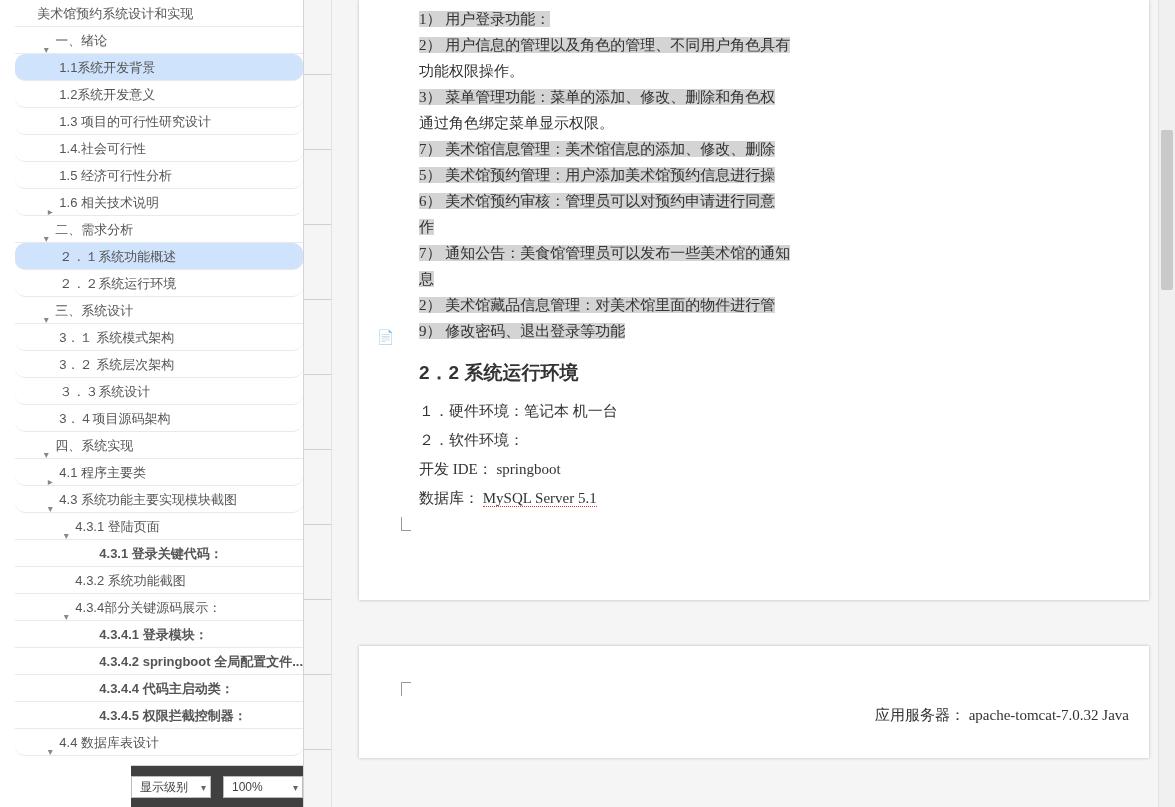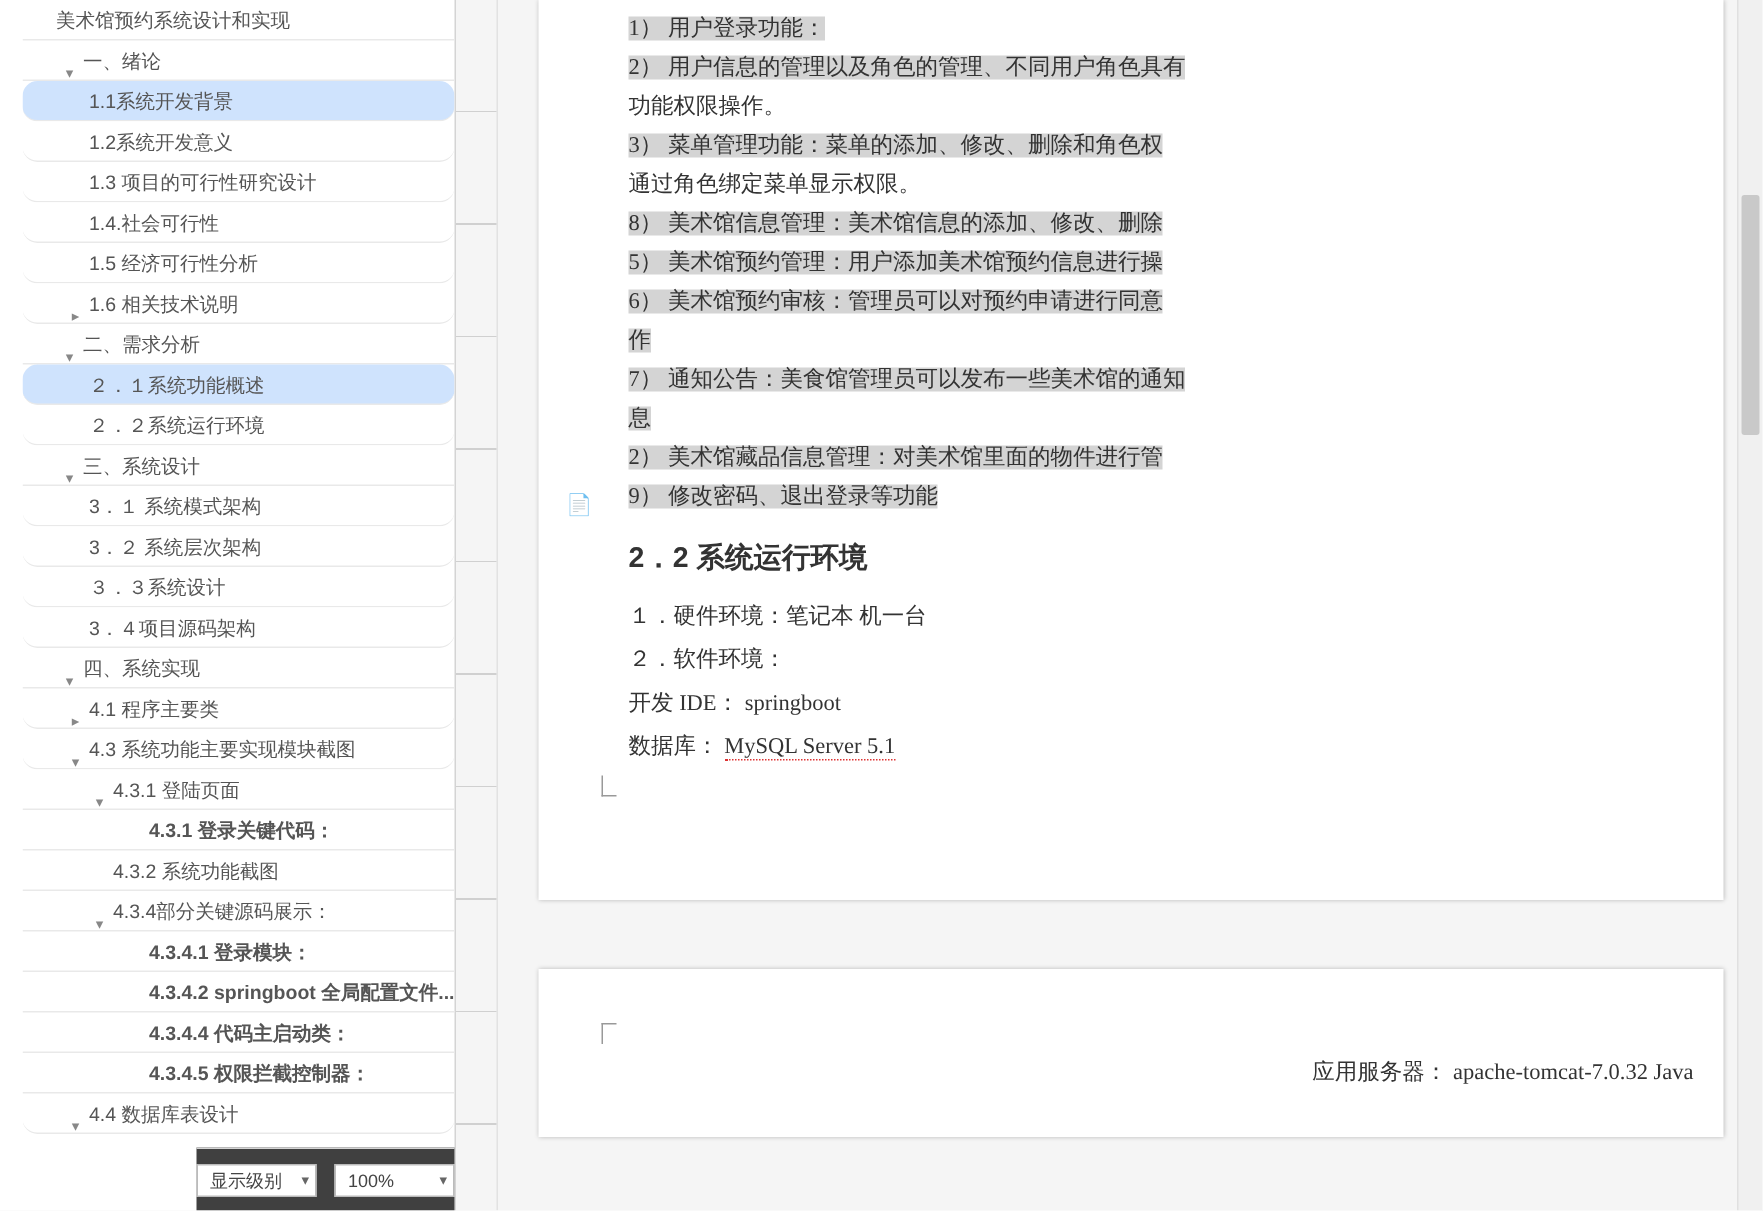--- a/index.html
+++ b/index.html
@@ -229,21 +229,21 @@
 
   <div class="page-scroll">
     <div class="page page1">
       <div class="float-icon">📄</div>
       <div id="lines">
           <div><span class="hl">1） 用户登录功能：</span></div>
           <div><span class="hl">2） 用户信息的管理以及角色的管理、不同用户角色具有</span></div>
           <div>功能权限操作。</div>
           <div><span class="hl">3） 菜单管理功能：菜单的添加、修改、删除和角色权</span></div>
           <div>通过角色绑定菜单显示权限。</div>
-          <div><span class="hl">8） 美术馆信息管理：美术馆信息的添加、修改、删除</span></div>
+          <div><span class="hl">7） 美术馆信息管理：美术馆信息的添加、修改、删除</span></div>
           <div><span class="hl">5） 美术馆预约管理：用户添加美术馆预约信息进行操</span></div>
           <div><span class="hl">6） 美术馆预约审核：管理员可以对预约申请进行同意</span></div>
           <div><span class="hl">作</span></div>
           <div><span class="hl">7） 通知公告：美食馆管理员可以发布一些美术馆的通知</span></div>
           <div><span class="hl">息</span></div>
           <div><span class="hl">2） 美术馆藏品信息管理：对美术馆里面的物件进行管</span></div>
           <div><span class="hl">9） 修改密码、退出登录等功能</span></div>
         </div>
 
       <div class="sec-head">2．2 系统运行环境</div>

